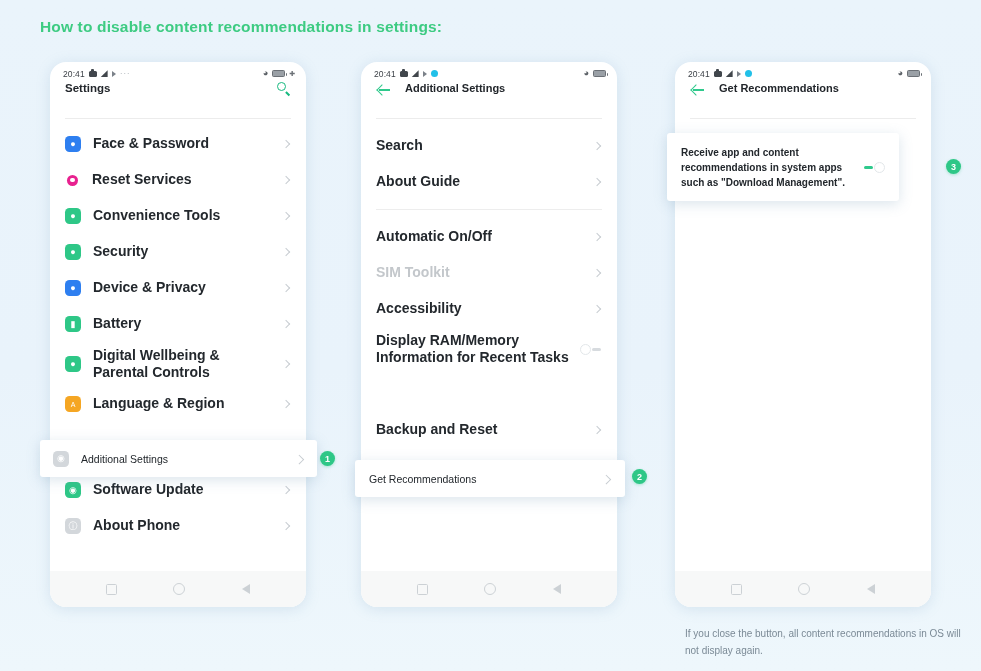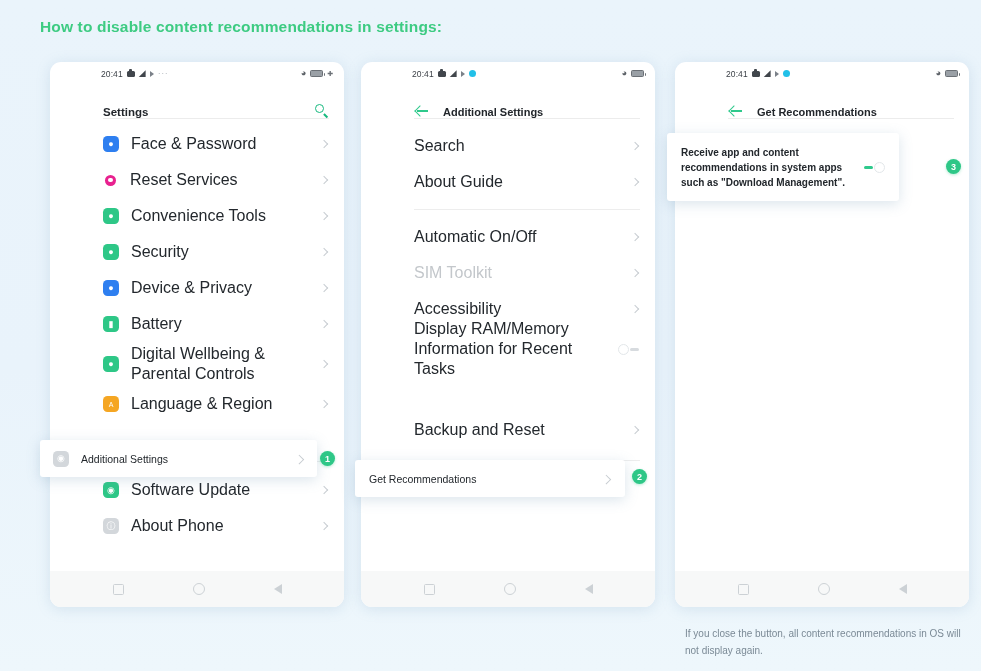--- a/index.html
+++ b/index.html
@@ -25,24 +25,23 @@
     color: #3dcb82;
     letter-spacing: 0.15px;
   }
 
   
   .phone {
     position: absolute;
     width: 256px;
     height: 545px;
     background: #ffffff;
-    border-radius: 11px;
+    border-radius: 16px;
     box-shadow: 0 2px 14px rgba(120,160,190,0.22);
     overflow: hidden;
-    padding-left: 38px;
   }
   #phone1 { left: 50px;  top: 62px; }
   #phone2 { left: 361px; top: 62px; }
   #phone3 { left: 675px; top: 62px; }
 
   
   .statusbar {
     height: 20px;
     display: flex;
     align-items: center;
@@ -63,21 +62,21 @@
   .ico-bluedot { width:7px;height:7px;border-radius:50%;background:#21c0e8; }
   .ico-vib { font-size:9px;color:#5b6066; }
   .ico-batt { width:13px;height:7px;border:1px solid #6b7076;border-radius:1.5px;position:relative;box-sizing:border-box;background:#9aa0a6; }
   .ico-batt:after{content:"";position:absolute;right:-3px;top:1.5px;width:1.5px;height:3px;background:#6b7076;border-radius:0 1px 1px 0;}
   .ico-plus { font-size:7px;color:#6b7076; }
 
   
   .appbar {
     height: 36px;
     display: flex;
-    align-items: flex-end;
+    align-items: flex-start;
     padding: 0 15px;
     box-sizing: border-box;
   }
   .appbar .title {
     font-size: 11.5px;
     font-weight: bold;
     color: #22262b;
   }
   .appbar.with-back .title { font-size: 11px; margin-left: 14px; }
   .back-arrow {
@@ -121,25 +120,26 @@
   .row {
     display: flex;
     align-items: center;
     padding: 0 15px;
     height: 36px;
     box-sizing: border-box;
     position: relative;
   }
   .row.tall { height: 44px; align-items: center; }
   .row .label {
-    font-size: 16px;
+    font-size: 14px;
     color: #23282d;
     line-height: 1.25;
     flex: 1 1 auto;
     padding-right: 6px;
+    font-weight: bold;
   }
   .row .label.dim { color: #c3c7cb; }
   .row .sublabel {
     font-size: 7px;
     color: #b9bec3;
     line-height: 1.3;
     margin-top: 2px;
   }
   .row .chev {
     width: 9px; height: 9px;

